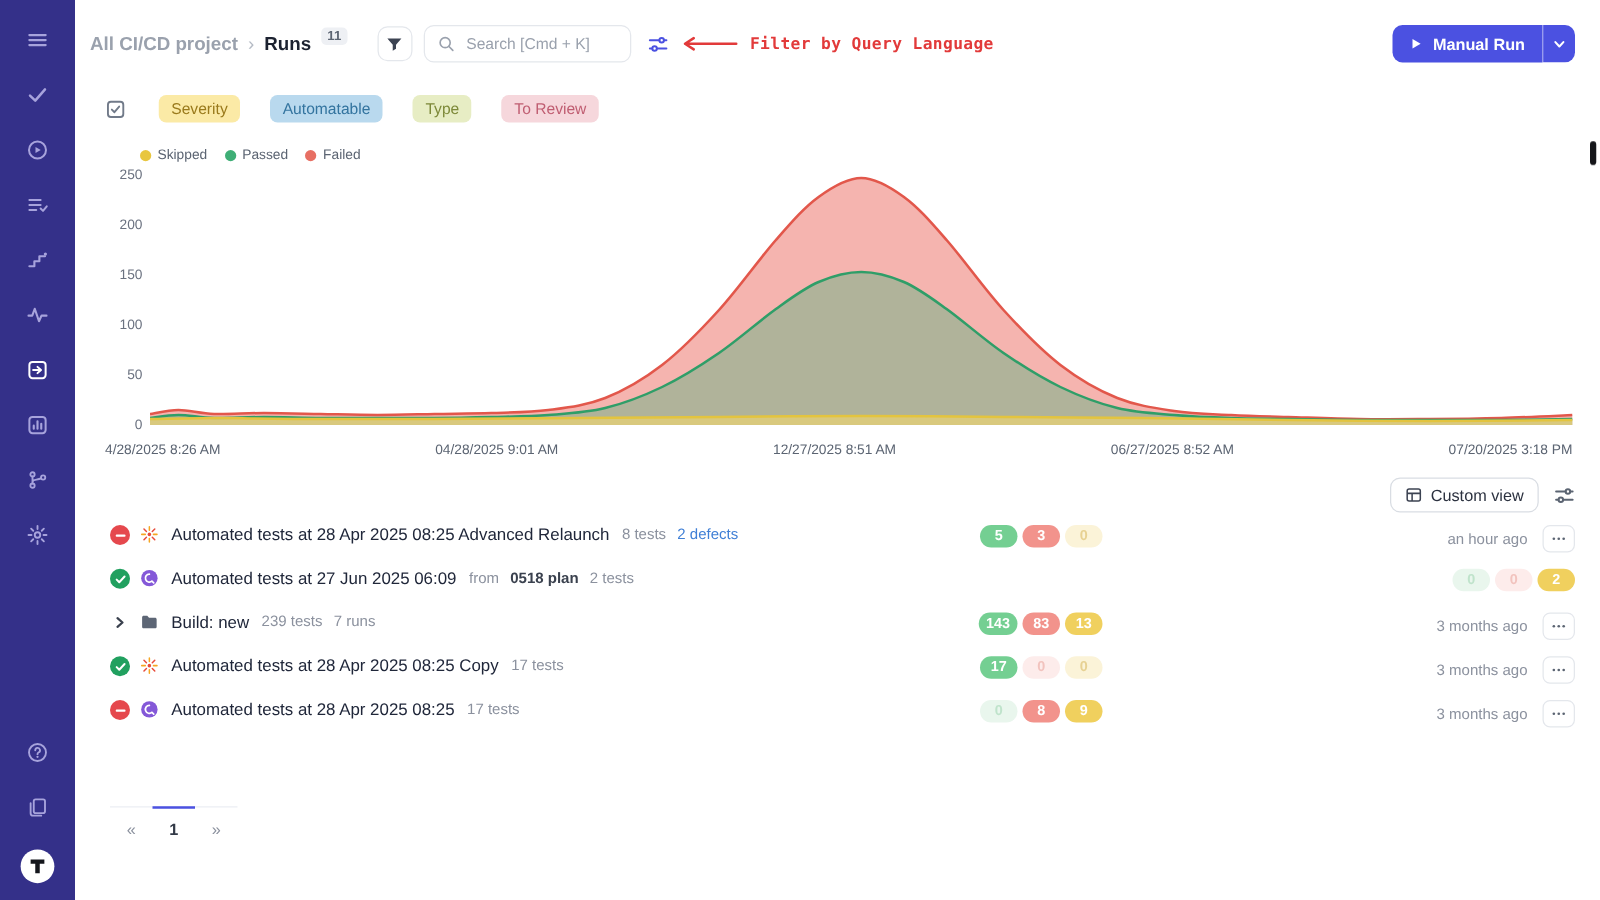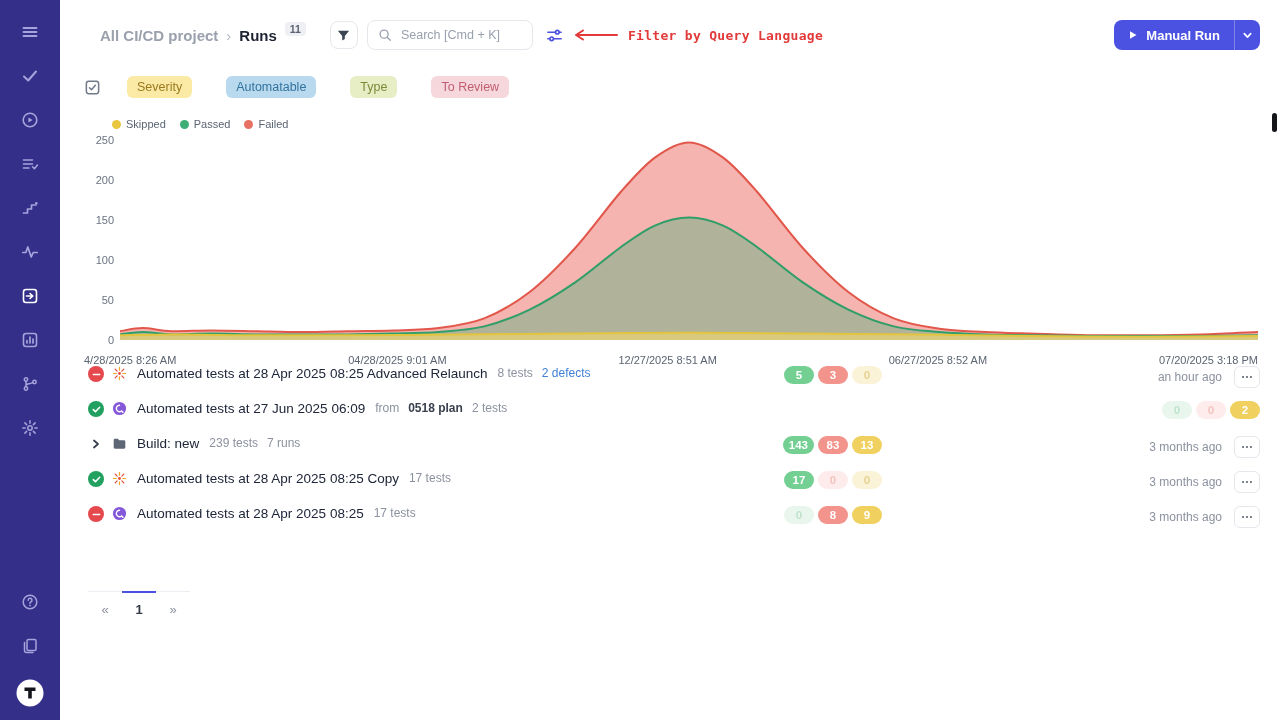--- a/index.html
+++ b/index.html
@@ -12,21 +12,21 @@
            padding:10px 0 12px;box-sizing:border-box;flex:none}
   .side-nav,.side-foot{display:flex;flex-direction:column;align-items:center}
   .side-item{width:44px;height:44px;display:flex;align-items:center;justify-content:center;
              color:#a7a3dc;cursor:pointer;border-radius:8px}
   .side-item.active{color:#ffffff}
   .side-foot{margin-top:auto}
   .side-logo{margin-top:10px;cursor:pointer;display:flex}
 
   
   .main{flex:1;display:flex;flex-direction:column;min-width:0}
-  .topbar{height:70px;display:flex;align-items:center;padding:0 20px 0 40px;flex:none}
+  .topbar{height:70px;display:flex;align-items:center;padding:0 20px 0 12px;flex:none}
   .crumbs{display:flex;align-items:center;gap:8px;margin-right:24px}
   .crumb-proj{font-size:15px;font-weight:600;color:#9aa1ad;cursor:pointer}
   .crumb-sep{font-size:15px;color:#b4bac4}
   .crumb-page{font-size:15px;font-weight:700;color:#1c2230}
   .count-badge{background:#eef0f4;color:#5b6472;font-size:10.5px;font-weight:600;
                border-radius:4px;padding:1px 5px;margin:-12px 0 0 0}
   .icon-btn{width:28px;height:28px;border:1px solid #e4e7ec;background:#fff;border-radius:8px;
             display:flex;align-items:center;justify-content:center;cursor:pointer;flex:none}
   .search{display:flex;align-items:center;gap:7px;border:1px solid #e4e7ec;border-radius:8px;
           height:30px;width:166px;padding:0 10px;margin-left:9px;box-sizing:border-box;background:#fff}
@@ -43,21 +43,21 @@
   .mr-caret{width:26px;height:30px;background:#4b51e1;border:0;border-left:1px solid rgba(255,255,255,.3);
             border-radius:0 8px 8px 0;color:#fff;display:flex;align-items:center;justify-content:center;cursor:pointer}
   .ghost-btn{display:flex;align-items:center;gap:8px;background:#f2f3f6;border:0;height:30px;padding:0 12px;
              border-radius:8px;margin-left:14px;color:#a2a8bd;font:600 13px "Liberation Sans",sans-serif;cursor:pointer}
 
   
   .filter-bar{display:flex;align-items:center;padding:6px 20px 8px 24px;flex:none}
   .sel-ic{color:#717a89;display:flex;cursor:pointer}
   .ftabs{display:flex;gap:27px;margin-left:18px}
   .ftab{font-size:13px;font-weight:500;color:#3a414e;cursor:pointer}
-  .chips{display:flex;gap:34px;margin-left:26px}
+  .chips{display:flex;gap:24px;margin-left:26px}
   .chip{padding:4px 10px;border-radius:6px;font-size:12.5px;font-weight:500;cursor:pointer;white-space:nowrap}
 
   
   .chart-sec{padding:0 22px 0 24px;flex:none}
   .legend{display:flex;gap:14px;margin:12px 0 8px 28px}
   .legend-item{display:flex;align-items:center;gap:5px;font-size:11px;color:#5b6472}
   .ldot{width:9px;height:9px;border-radius:50%}
   .chart-body{display:flex}
   .yaxis{width:36px;position:relative;height:210px;flex:none}
   .yaxis span{position:absolute;right:6px;font-size:11px;color:#6b7280}
@@ -307,20 +307,38 @@
       </div>
       <div class="xaxis">
           <span>4/28/2025 8:26 AM</span>
           <span>04/28/2025 9:01 AM</span>
           <span>12/27/2025 8:51 AM</span>
           <span>06/27/2025 8:52 AM</span>
           <span>07/20/2025 3:18 PM</span>
         </div>
     </section>
 
+    <div class="view-row">
+      <button class="view-btn">
+        <span class="ic" style="color:#3c4352">
+            <svg viewBox="0 0 16 16" width="14" height="14">
+              <rect x="2" y="2.5" width="12" height="11" rx="1.8" stroke="currentColor" stroke-width="1.4" fill="none"></rect>
+              <path d="M2 6.5h12M6.5 6.5v7" stroke="currentColor" stroke-width="1.4" fill="none"></path>
+            </svg>
+          </span>
+        <span>Custom view</span>
+      </button>
+      <span class="view-tune">
+          <svg viewBox="0 0 18 18" width="17" height="17">
+            <path d="M2 5.5h8M14 5.5h2M2 12.5h2M8 12.5h8" stroke="currentColor" stroke-width="1.7" fill="none" stroke-linecap="round"></path>
+            <circle cx="12" cy="5.5" r="1.9" stroke="currentColor" stroke-width="1.7" fill="none"></circle>
+            <circle cx="6" cy="12.5" r="1.9" stroke="currentColor" stroke-width="1.7" fill="none"></circle>
+          </svg>
+        </span>
+    </div>
 
     <section class="runs">
         <div class="run-row">
     <span class="lead failed">
             <svg viewBox="0 0 10 10" width="9" height="9">
               <path d="M1.5 5h7" stroke="#fff" stroke-width="1.8" stroke-linecap="round"></path>
             </svg>
           </span>
     <span class="thumb">
             <svg viewBox="0 0 16 16" width="15" height="15">

